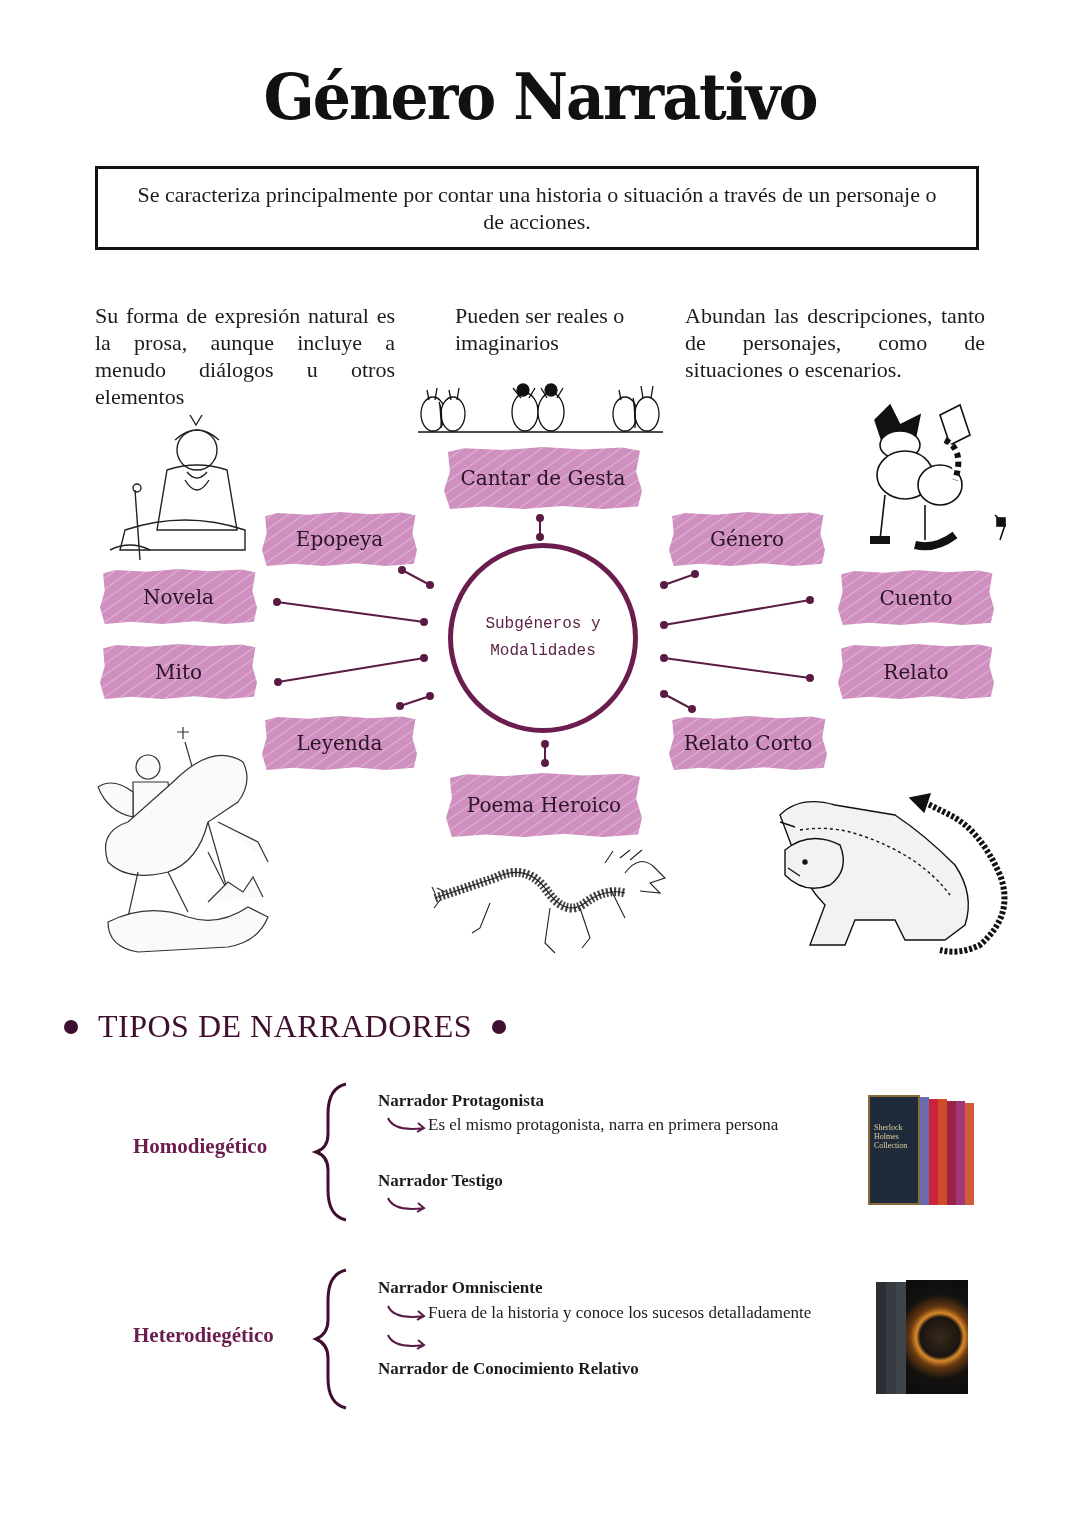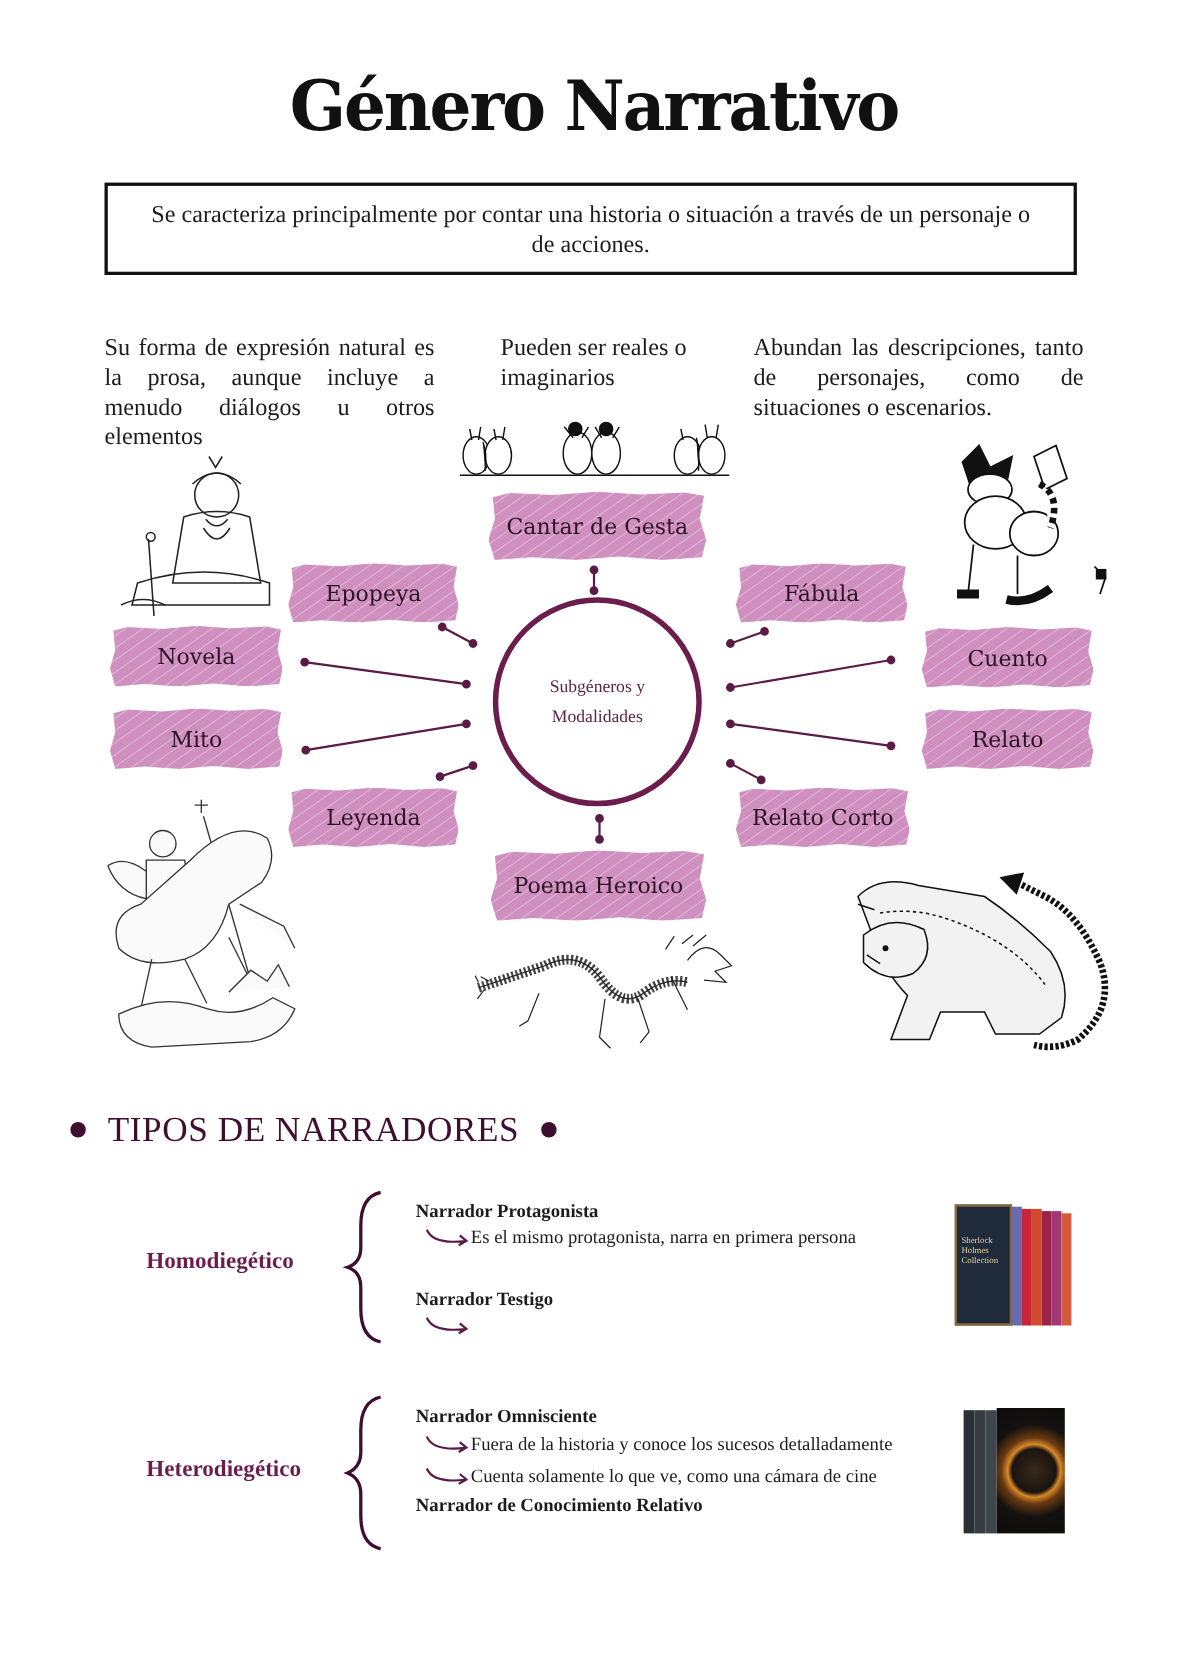--- a/index.html
+++ b/index.html
@@ -5,21 +5,21 @@
     html, body { margin:0; padding:0; background:#ffffff; }
     body { width:1080px; height:1527px; position:relative; overflow:hidden; font-family:"DejaVu Serif", serif; color:#2a1a22; }
     .abs { position:absolute; }
     .title { left:0; top:62px; width:1080px; text-align:center; font-family:"DejaVu Serif", serif; font-weight:900; font-size:60px; letter-spacing:-2px; color:#111; transform:scaleY(1.05); }
     .intro-box { left:95px; top:166px; width:884px; height:84px; border:3px solid #111; box-sizing:border-box; display:flex; align-items:center; justify-content:center; text-align:center; padding:0 30px; font-family:"Liberation Serif", serif; font-size:22px; line-height:27px; color:#1c1c1c; }
     .col-text { font-family:"Liberation Serif", serif; font-size:22px; line-height:27px; color:#1c1c1c; }
     .justify { text-align:justify; }
     .pill { background:#cf8fbf; display:flex; align-items:center; justify-content:center; font-family:"DejaVu Serif", serif; font-size:20px; color:#2b1424; box-sizing:border-box;
       background-image: repeating-linear-gradient(-35deg, rgba(255,255,255,0.0) 0px, rgba(255,255,255,0.0) 7px, rgba(255,255,255,0.35) 8px, rgba(255,255,255,0.0) 9px);
       clip-path: polygon(2% 8%, 10% 2%, 30% 5%, 50% 0%, 70% 4%, 90% 1%, 99% 6%, 97% 40%, 100% 70%, 98% 96%, 80% 100%, 60% 95%, 40% 100%, 20% 96%, 3% 100%, 0% 70%, 3% 40%); }
-    .circle { left:448px; top:543px; width:190px; height:190px; border-radius:50%; border:5px solid #6b1d4e; box-sizing:border-box; display:flex; align-items:center; justify-content:center; text-align:center; font-family:Liberation Serif, serif; font-size:16px; line-height:27px; color:#5a2448; }
+    .circle { left:448px; top:543px; width:190px; height:190px; border-radius:50%; border:5px solid #6b1d4e; box-sizing:border-box; display:flex; align-items:center; justify-content:center; text-align:center; font-family:Liberation Mono, monospace; font-size:16px; line-height:27px; color:#5a2448; }
     svg.connectors { left:0; top:0; }
     .section-title { left:0; top:1008px; width:1080px; text-align:left; font-family:"Liberation Serif", serif; font-size:32px; color:#3e0f2f; letter-spacing:0.5px;margin-left:44px; }
     .section-title .dot { display:inline-block; width:14px; height:14px; border-radius:50%; background:#3e0f2f; vertical-align:middle; margin:0 20px; position:relative; top:-3px; }
     .group-label { font-family:"Liberation Serif", serif; font-weight:bold; font-size:21px; color:#6b1d4e; }
     .nar-head { font-family:"Liberation Serif", serif; font-weight:bold; font-size:17px; color:#1c1c1c; }
     .nar-desc { font-family:"Liberation Serif", serif; font-size:17px; color:#1c1c1c; }
     .arrow { display:inline-block; width:42px; height:20px; vertical-align:middle; }
     .illus { border:none; }
     .book { box-sizing:border-box; }
   </style>
@@ -170,21 +170,21 @@
     <div>Modalidades</div>
   </div>
 </div>
 
 <div class="abs pill" style="left:444px; top:447px; width:198px; height:62px;">Cantar de Gesta</div>
 <div class="abs pill" style="left:262px; top:512px; width:155px; height:54px;">Epopeya</div>
 <div class="abs pill" style="left:100px; top:569px; width:157px; height:55px;">Novela</div>
 <div class="abs pill" style="left:100px; top:644px; width:157px; height:55px;">Mito</div>
 <div class="abs pill" style="left:262px; top:716px; width:155px; height:54px;">Leyenda</div>
 <div class="abs pill" style="left:446px; top:773px; width:196px; height:64px;">Poema Heroico</div>
-<div class="abs pill" style="left:669px; top:512px; width:156px; height:54px;">Fábula</div>
+<div class="abs pill" style="left:669px; top:512px; width:156px; height:54px;">Género</div>
 <div class="abs pill" style="left:838px; top:570px; width:156px; height:55px;">Cuento</div>
 <div class="abs pill" style="left:838px; top:644px; width:156px; height:55px;">Relato</div>
 <div class="abs pill" style="left:669px; top:716px; width:158px; height:54px;">Relato Corto</div>
 
 <div class="abs section-title">
   <span class="dot"></span><span>TIPOS DE NARRADORES</span><span class="dot"></span>
 </div>
 
 <div class="abs group-label" style="left:133px; top:1134px;">Homodiegético</div>
 <svg class="abs" style="left:312px; top:1082px;" width="40" height="140" viewBox="0 0 40 140">
@@ -220,21 +220,21 @@
 </svg>
 <div class="abs nar-head" style="left:378px; top:1278px;">Narrador Omnisciente</div>
 <div class="abs nar-desc" style="left:386px; top:1303px;">
   <svg class="arrow" viewBox="0 0 42 20">
       <path d="M2 2 q6 14 36 10 M32 7 l6 5 l-7 4" fill="none" stroke="#5a1b45" stroke-width="2"></path>
     </svg><span>Fuera de la historia y conoce los sucesos detalladamente</span>
 </div>
 <div class="abs nar-desc" style="left:386px; top:1332px;">
   <svg class="arrow" viewBox="0 0 42 20">
       <path d="M2 2 q6 14 36 10 M32 7 l6 5 l-7 4" fill="none" stroke="#5a1b45" stroke-width="2"></path>
-    </svg><span>Cuenta solamente lo que ve, como una cámara de cine</span>
+    </svg>
 </div>
 <div class="abs nar-head" style="left:378px; top:1359px;">Narrador de Conocimiento Relativo</div>
 
 <div class="abs" style="left:876px; top:1278px; width:92px; height:118px;">
   <div class="abs book" style="left:0; top:4px; width:10px; height:112px; background:#2a2f33;"></div>
   <div class="abs book" style="left:10px; top:4px; width:10px; height:112px; background:#353b40;"></div>
   <div class="abs book" style="left:20px; top:4px; width:10px; height:112px; background:#3e454b;"></div>
   <div class="abs book" style="left:30px; top:2px; width:62px; height:114px; background:radial-gradient(circle at 55% 50%, #3a2a1a 0px, #1a1410 20px, #d8882a 24px, #6a3a10 30px, #141210 42px, #0d0d0d 60px);"></div>
 </div>
 

